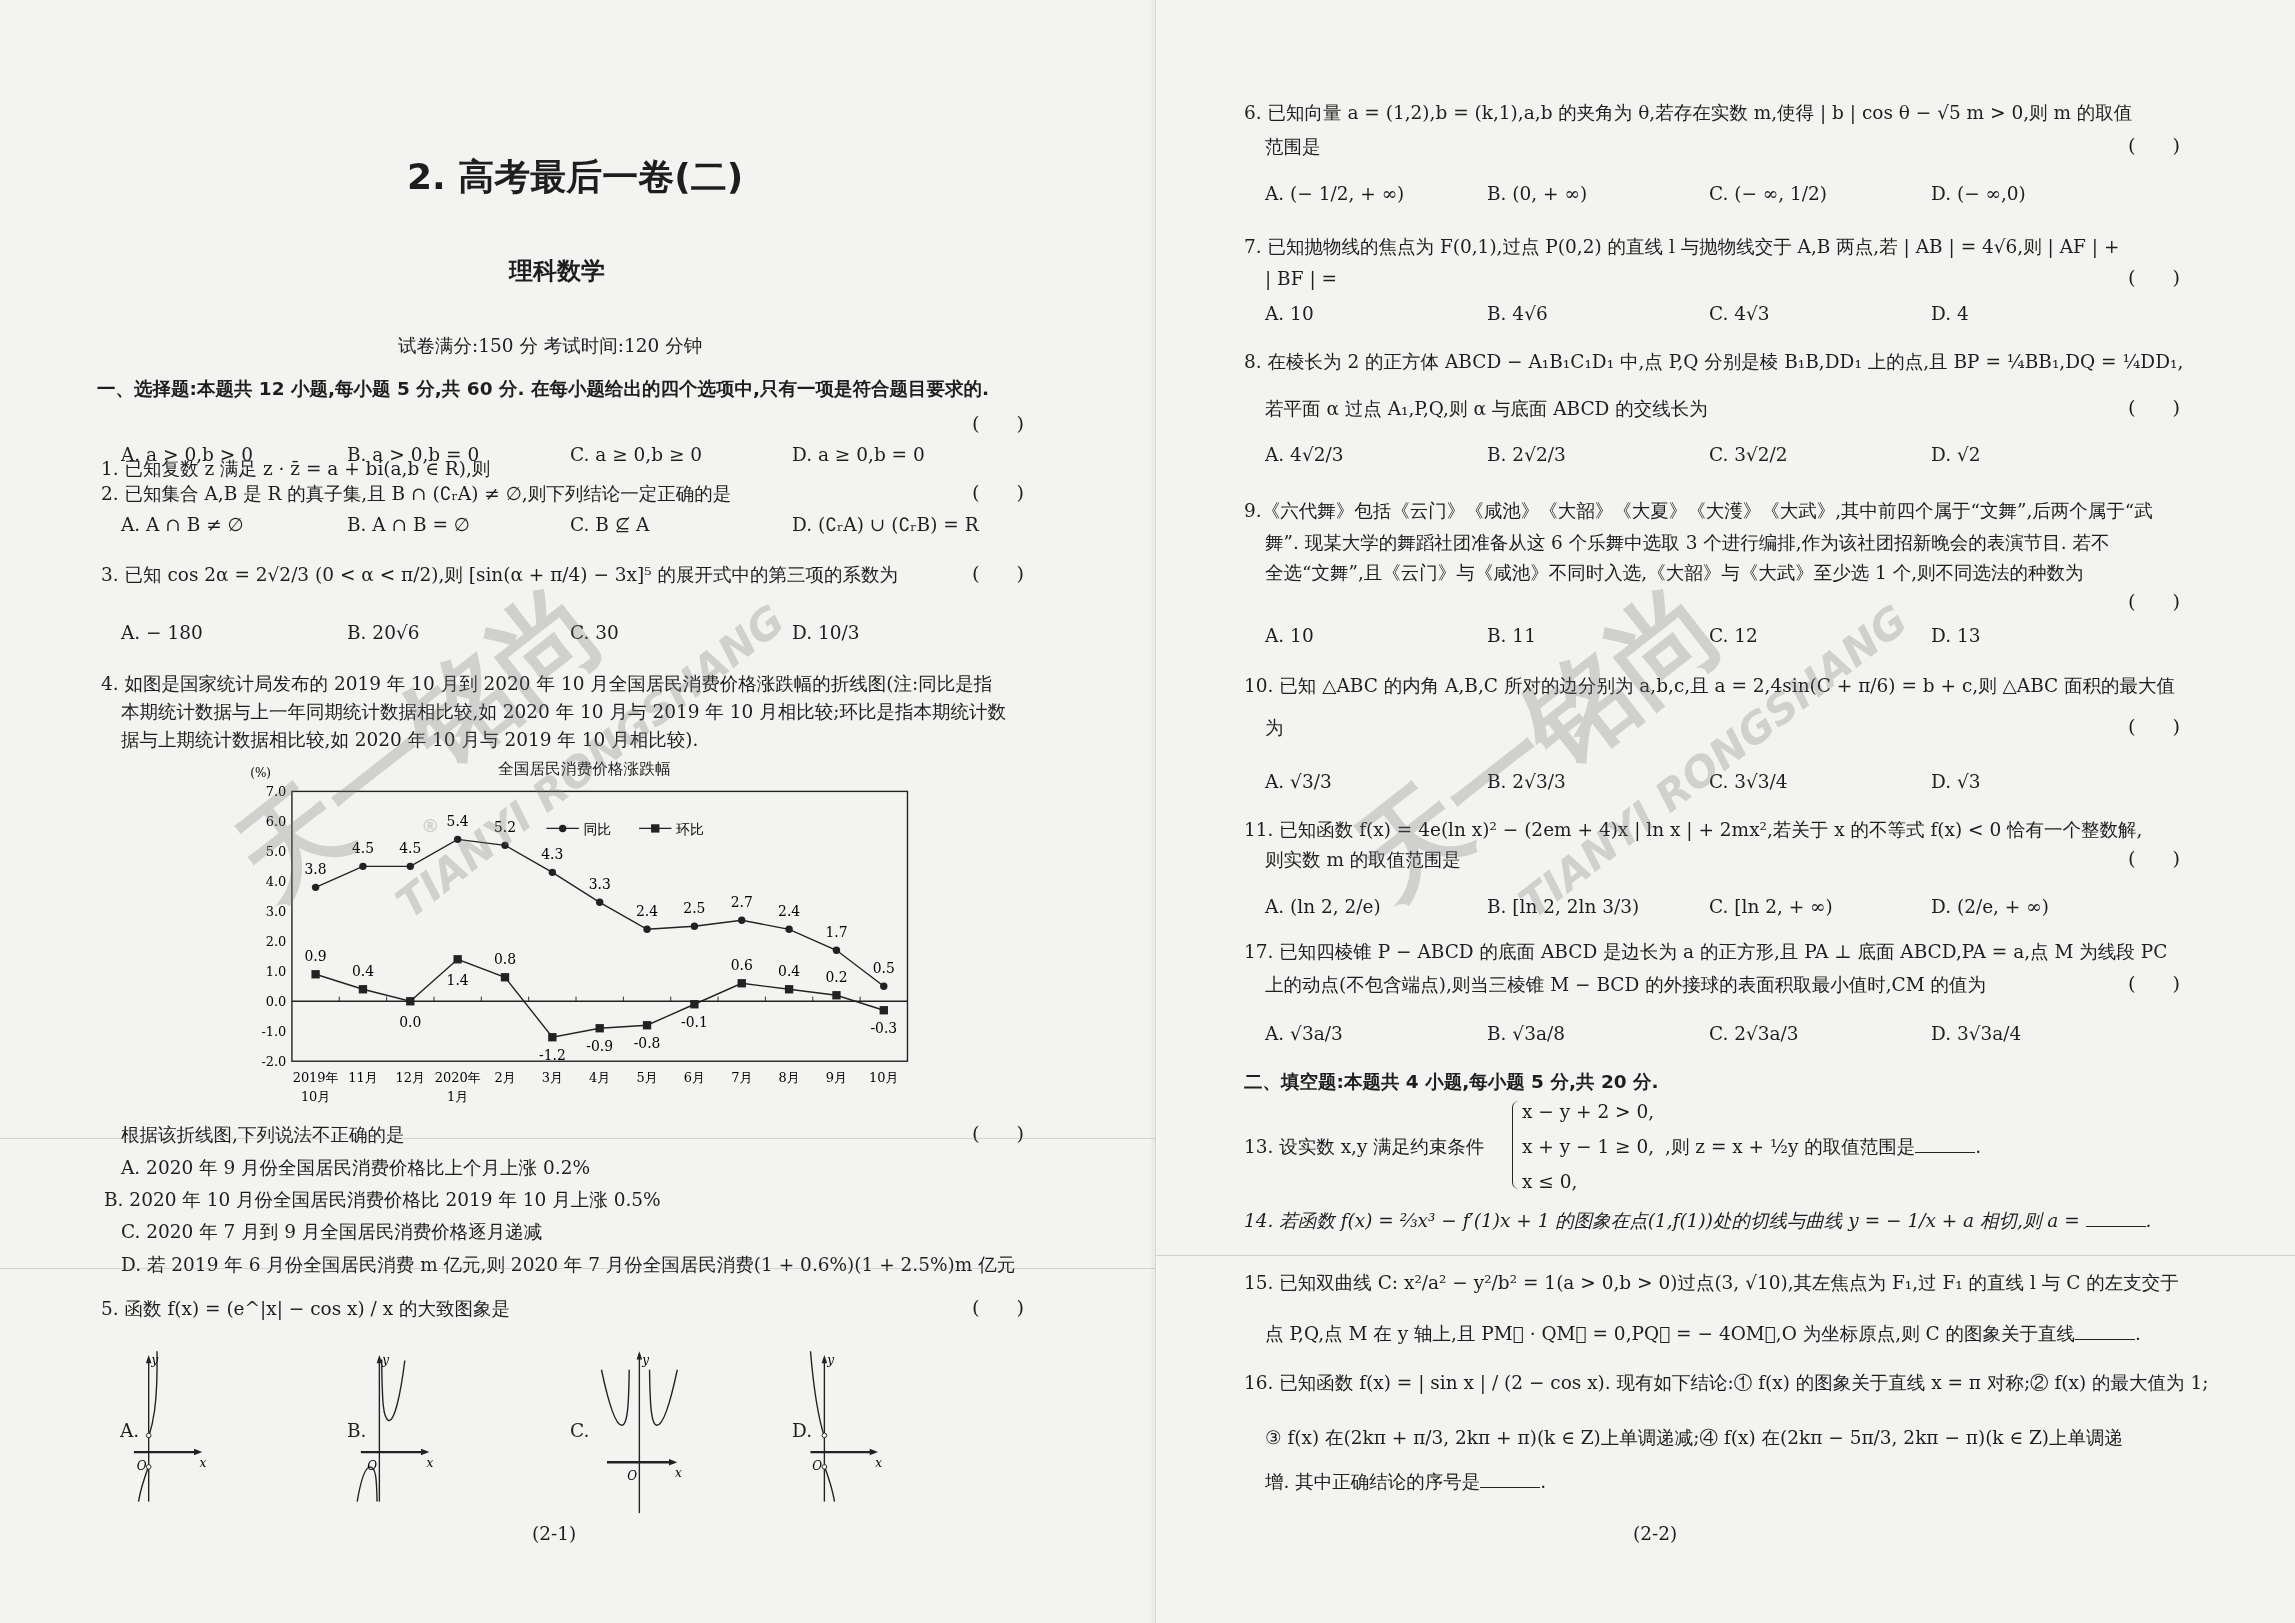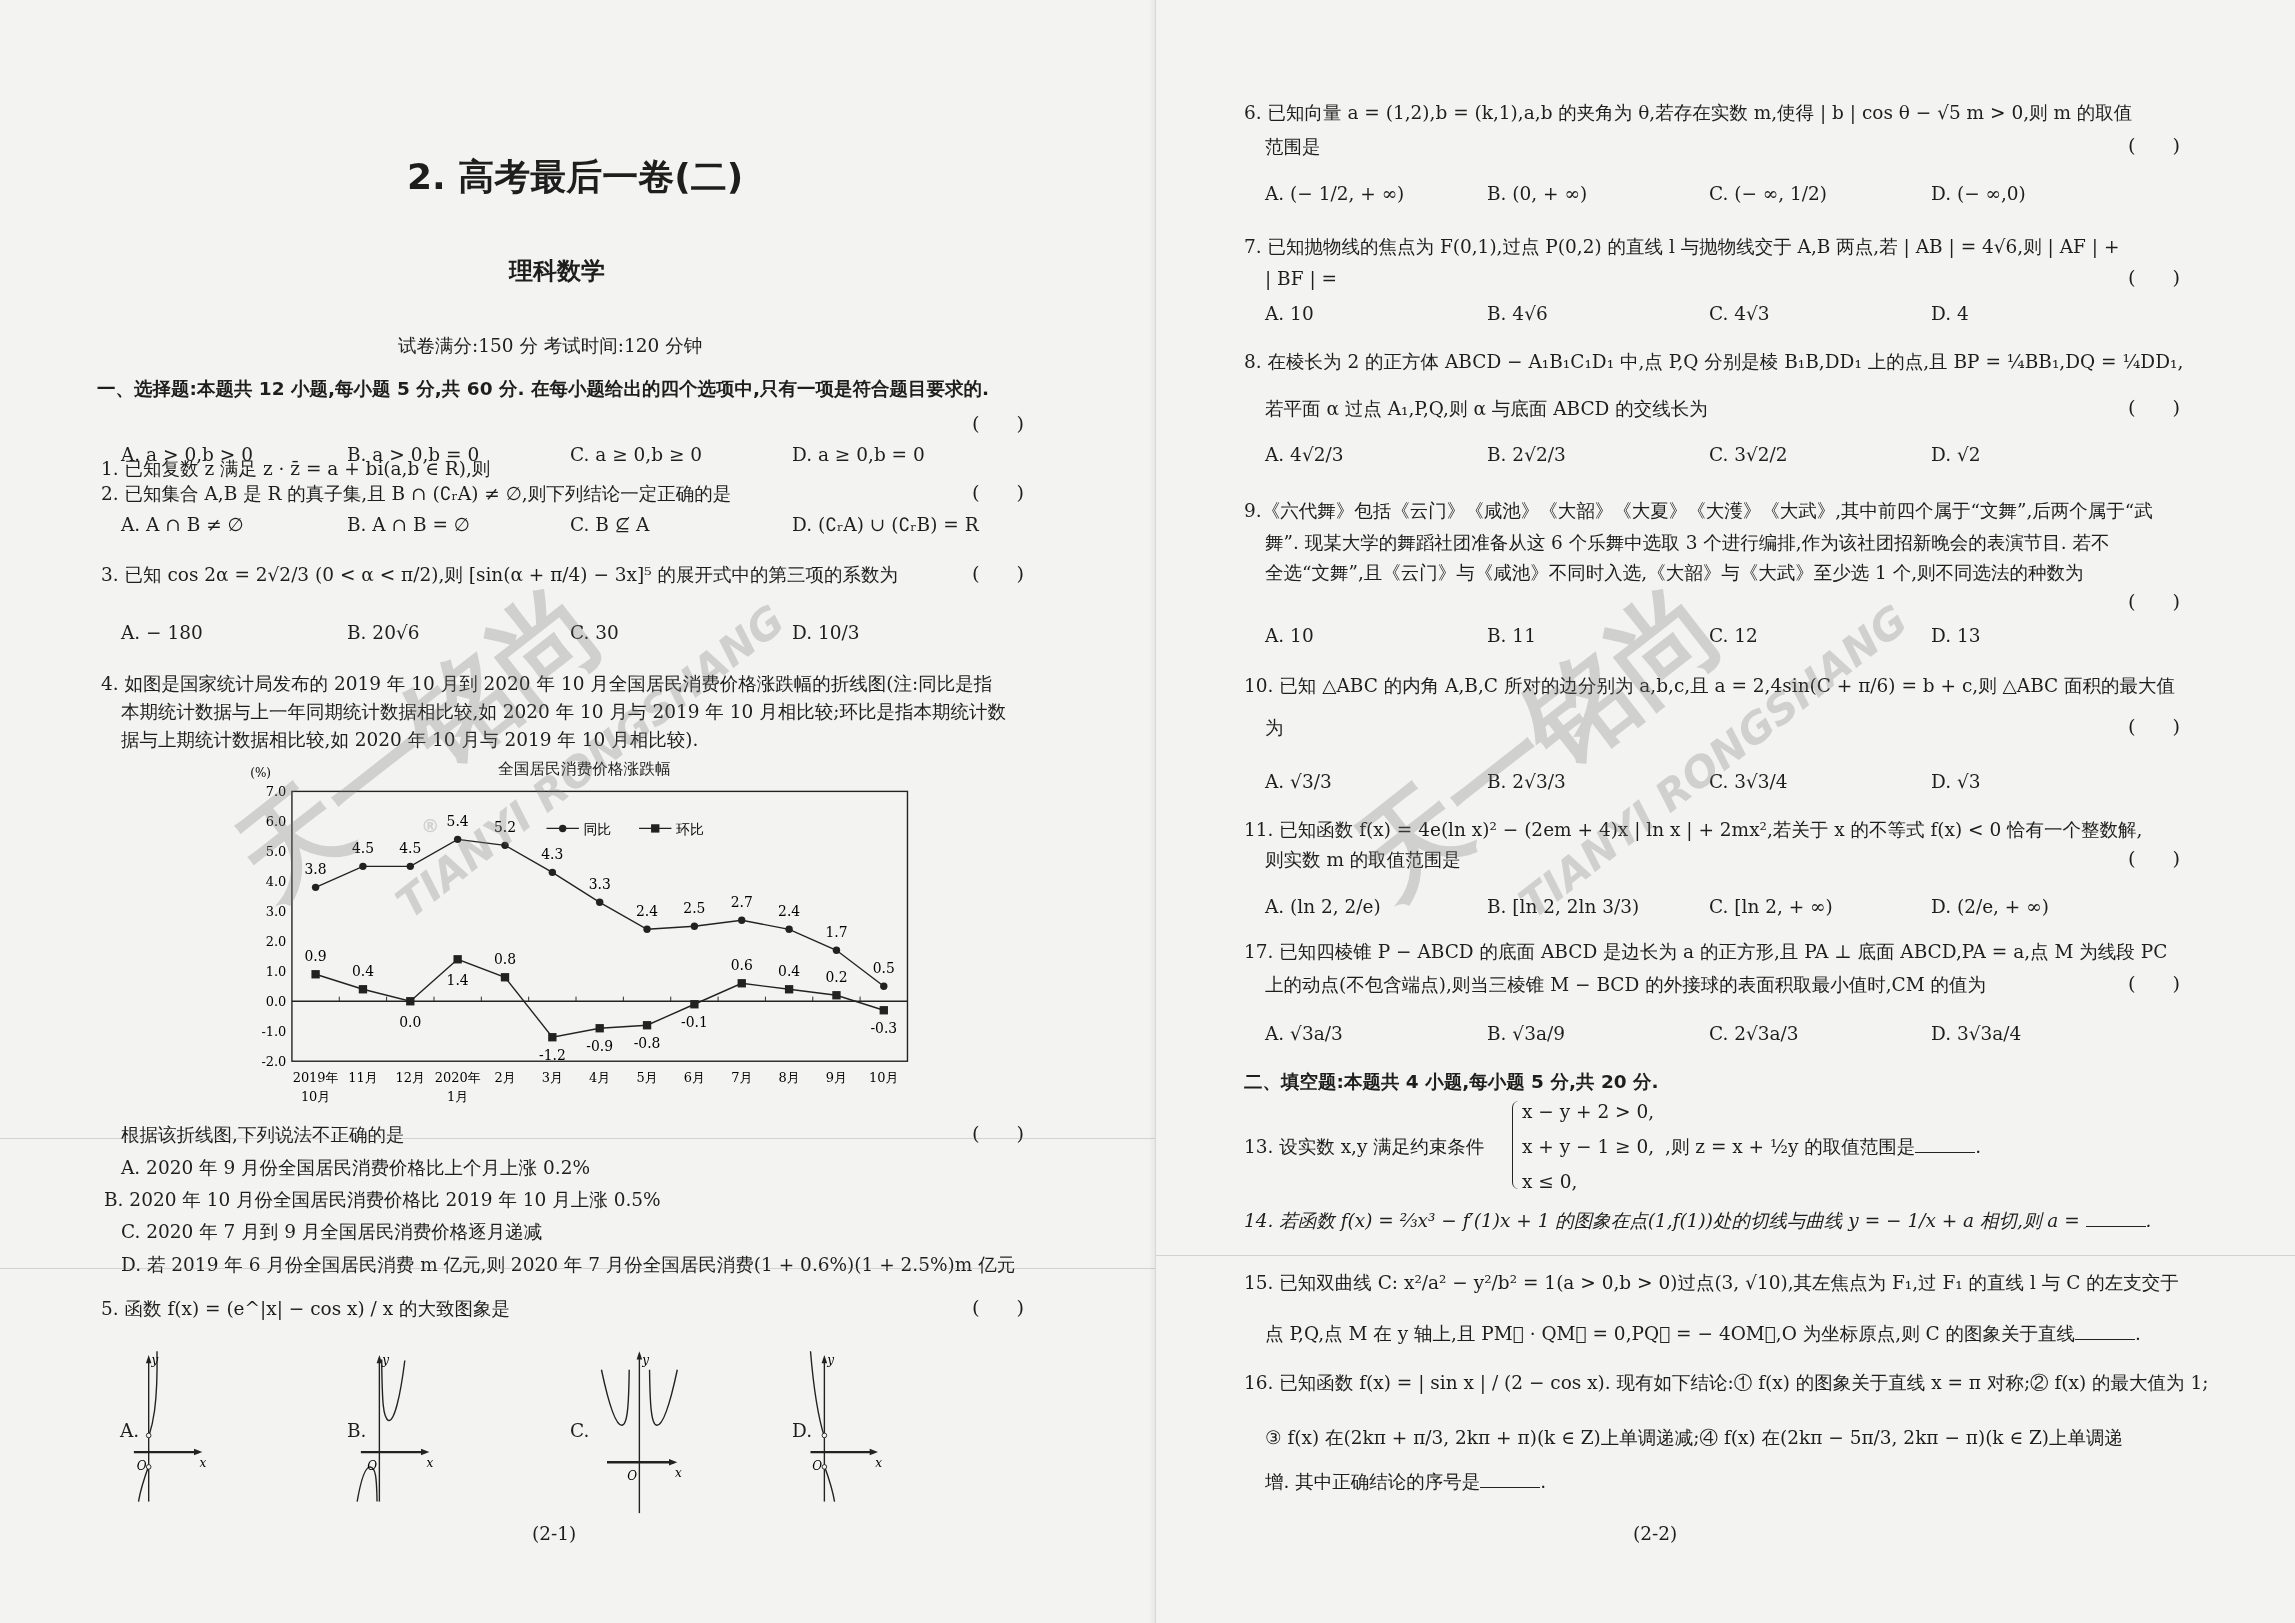--- a/index.html
+++ b/index.html
@@ -304,21 +304,21 @@
   <div class="bracket" style="left:972px;top:847px;">(      )</div>
   <div class="opt" style="left:109px;top:896px;">A. (ln 2, 2/e)</div>
   <div class="opt" style="left:331px;top:896px;">B. [ln 2, 2ln 3/3)</div>
   <div class="opt" style="left:553px;top:896px;">C. [ln 2, + ∞)</div>
   <div class="opt" style="left:775px;top:896px;">D. (2/e, + ∞)</div>
 
   <div class="abs t" style="left:88px;top:939px;">17. 已知四棱锥 P − ABCD 的底面 ABCD 是边长为 a 的正方形,且 PA ⊥ 底面 ABCD,PA = a,点 M 为线段 PC</div>
   <div class="abs t" style="left:109px;top:972px;">上的动点(不包含端点),则当三棱锥 M − BCD 的外接球的表面积取最小值时,CM 的值为</div>
   <div class="bracket" style="left:972px;top:972px;">(      )</div>
   <div class="opt" style="left:109px;top:1023px;">A. √3a/3</div>
-  <div class="opt" style="left:331px;top:1023px;">B. √3a/9</div>
+  <div class="opt" style="left:331px;top:1023px;">B. √3a/8</div>
   <div class="opt" style="left:553px;top:1023px;">C. 2√3a/3</div>
   <div class="opt" style="left:775px;top:1023px;">D. 3√3a/4</div>
 
   <div class="abs t section" style="left:88px;top:1069px;">二、填空题:本题共 4 小题,每小题 5 分,共 20 分.</div>
 
   <div class="abs t" style="left:88px;top:1134px;">13. 设实数 x,y 满足约束条件</div>
   <div class="abs" style="left:356px;top:1101px;width:6.5px;height:88px;border-left:1.4px solid #222;border-radius:6.5px 0 0 6.5px;"></div>
   <div class="abs t" style="left:366px;top:1099px;">x − y + 2 &gt; 0,</div>
   <div class="abs t" style="left:366px;top:1134px;">x + y − 1 ≥ 0,</div>
   <div class="abs t" style="left:366px;top:1169px;">x ≤ 0,</div>

